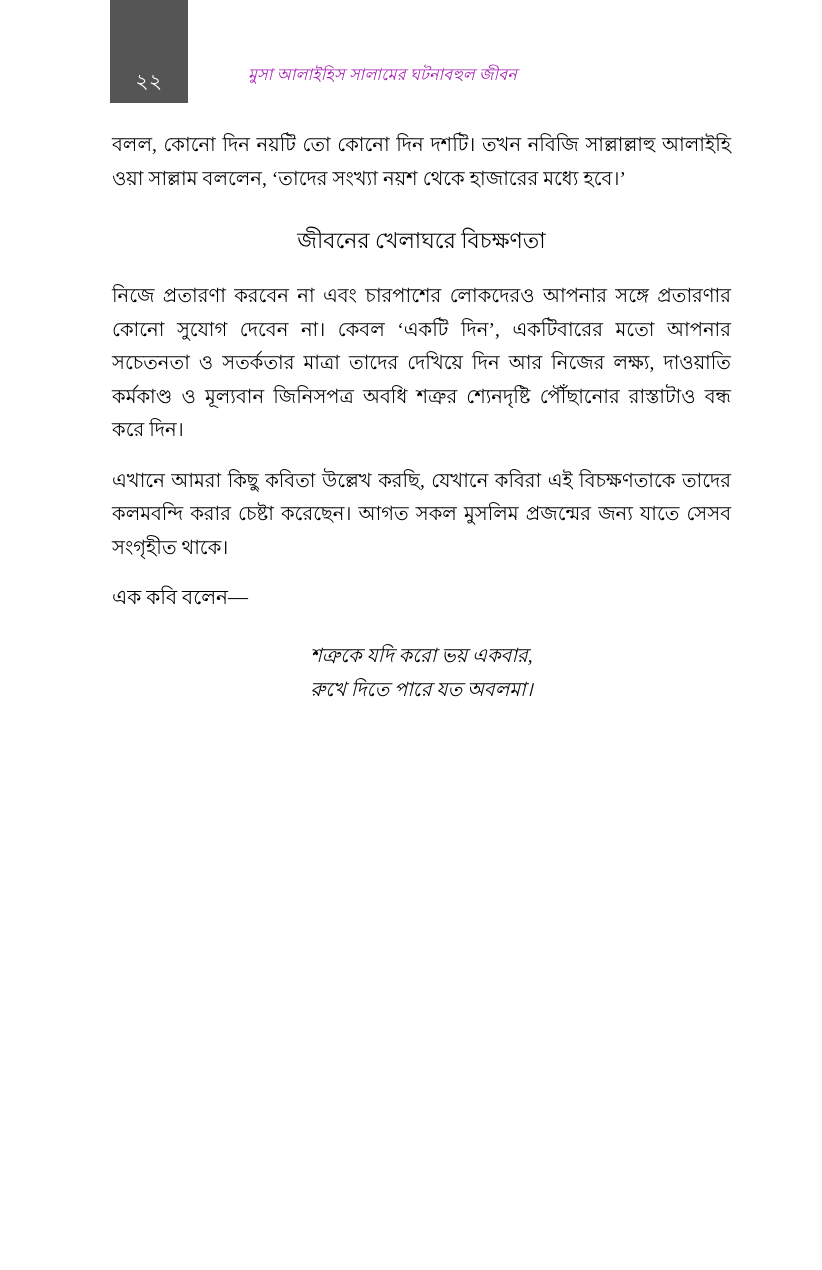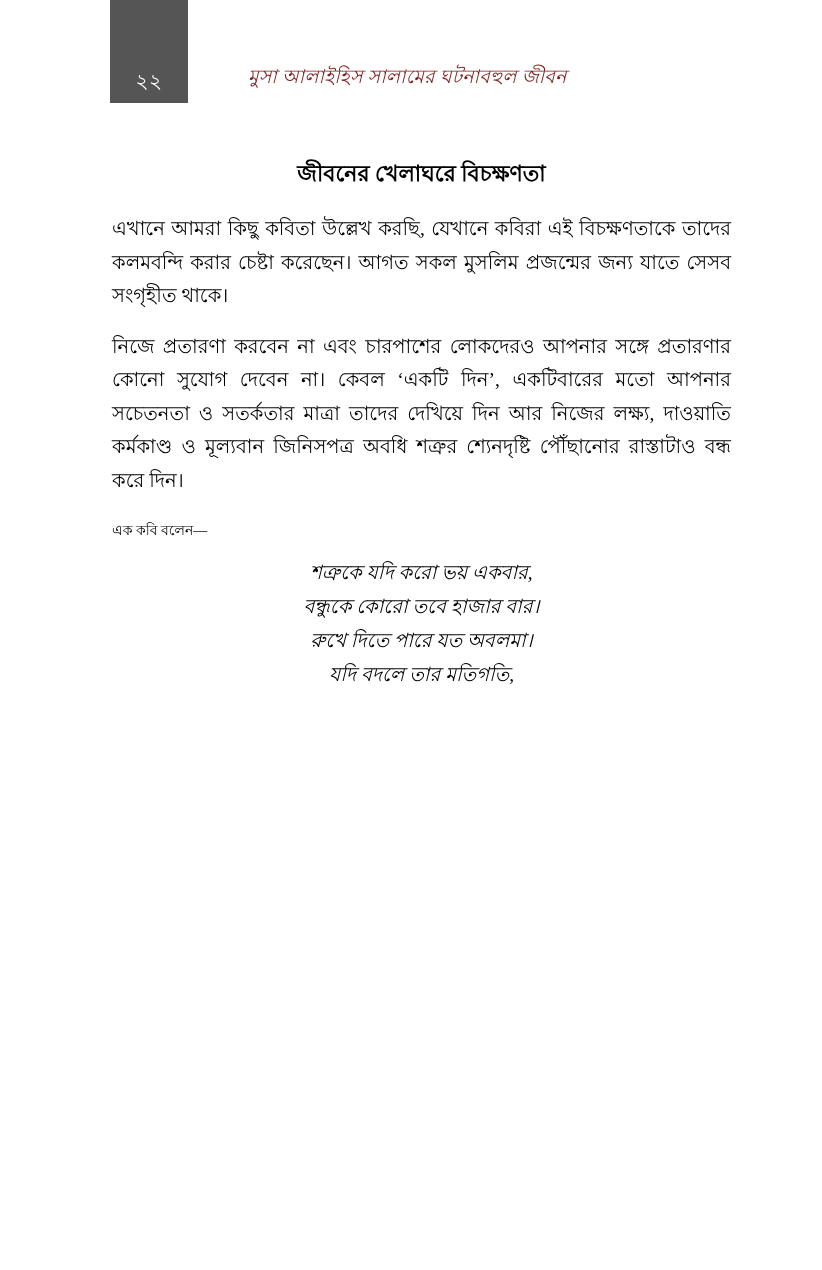--- a/index.html
+++ b/index.html
@@ -51,23 +51,23 @@
     font-size: 20px;
     line-height: 1;
     font-family: "Liberation Serif", "DejaVu Serif", serif;
     letter-spacing: 0.5px;
   }
 
   .running-head {
     position: absolute;
     left: 248px;
     top: 62px;
-    font-size: 19px;
+    font-size: 16px;
     font-style: italic;
-    color: #7f1d1d;
+    color: #a21caf;
     white-space: nowrap;
     letter-spacing: 0.2px;
   }
 
   
   .content {
     position: absolute;
     left: 112px;
     top: 128px;
     width: 619px;
@@ -83,27 +83,27 @@
   }
 
   p.body-par:last-child {
     margin-bottom: 0;
   }
 
   h2.section-heading {
     margin: 29px 0 22px 0;
     font-size: 22px;
     line-height: 33px;
-    font-weight: bold;
+    font-weight: normal;
     text-align: center;
   }
 
   p.lead-in {
-    margin: 7px 0 8px 0;
-    font-size: 14px;
+    margin: 7px 0 24px 0;
+    font-size: 20px;
     line-height: 33.5px;
     text-align: left;
   }
 
   
   .poem {
     margin: 8px 0 0 0;
     text-align: center;
   }
 
@@ -122,32 +122,31 @@
 
   <div class="header-band">
     <div class="page-number-box">
       <span class="page-number-text">২২</span>
     </div>
     <div class="running-head">মুসা আলাইহিস সালামের ঘটনাবহুল জীবন</div>
   </div>
 
   <div class="content">
 
+    <p class="body-par">বলল, কোনো দিন নয়টি তো কোনো দিন দশটি। তখন নবিজি সাল্লাল্লাহু আলাইহি ওয়া সাল্লাম বললেন, ‘তাদের সংখ্যা নয়শ থেকে হাজারের মধ্যে হবে।’</p>
 
 
     <h2 class="section-heading">জীবনের খেলাঘরে বিচক্ষণতা</h2>
 
 
+    <p class="body-par">নিজে প্রতারণা করবেন না এবং চারপাশের লোকদেরও আপনার সঙ্গে প্রতারণার কোনো সুযোগ দেবেন না। কেবল ‘একটি দিন’, একটিবারের মতো আপনার সচেতনতা ও সতর্কতার মাত্রা তাদের দেখিয়ে দিন আর নিজের লক্ষ্য, দাওয়াতি কর্মকাণ্ড ও মূল্যবান জিনিসপত্র অবধি শত্রুর শ্যেনদৃষ্টি পৌঁছানোর রাস্তাটাও বন্ধ করে দিন।</p>
+
     <p class="body-par">এখানে আমরা কিছু কবিতা উল্লেখ করছি, যেখানে কবিরা এই বিচক্ষণতাকে তাদের কলমবন্দি করার চেষ্টা করেছেন। আগত সকল মুসলিম প্রজন্মের জন্য যাতে সেসব সংগৃহীত থাকে।</p>
-
-    <p class="body-par">নিজে প্রতারণা করবেন না এবং চারপাশের লোকদেরও আপনার সঙ্গে প্রতারণার কোনো সুযোগ দেবেন না। কেবল ‘একটি দিন’, একটিবারের মতো আপনার সচেতনতা ও সতর্কতার মাত্রা তাদের দেখিয়ে দিন আর নিজের লক্ষ্য, দাওয়াতি কর্মকাণ্ড ও মূল্যবান জিনিসপত্র অবধি শত্রুর শ্যেনদৃষ্টি পৌঁছানোর রাস্তাটাও বন্ধ করে দিন।</p>
 
     <p class="lead-in">এক কবি বলেন—</p>
 
     <div class="poem">
       <div class="poem-line">শত্রুকে যদি করো ভয় একবার,</div>
-      <div class="poem-line">বন্ধুকে কোরো তবে হাজার বার।</div>
       <div class="poem-line">রুখে দিতে পারে যত অবলমা।</div>
-      <div class="poem-line">যদি বদলে তার মতিগতি,</div>
     </div>
 
   </div>
 </div>
 
 </body></html>

